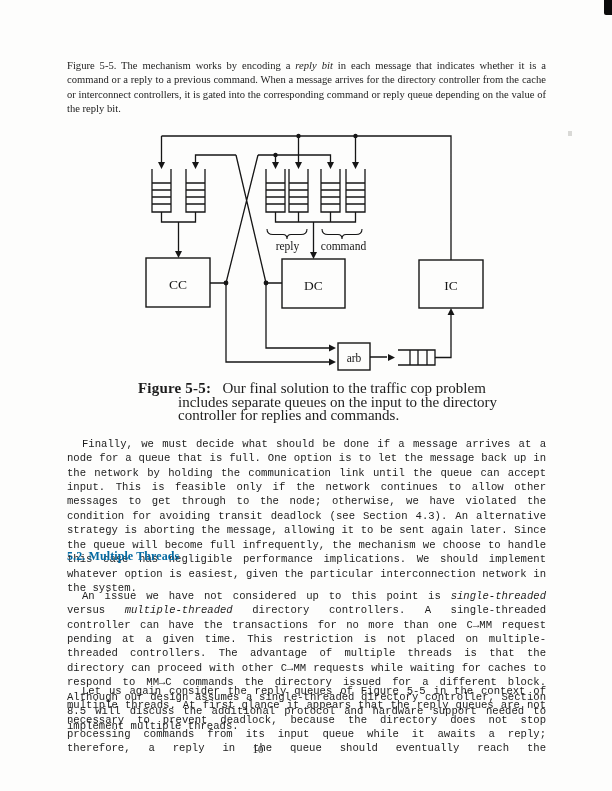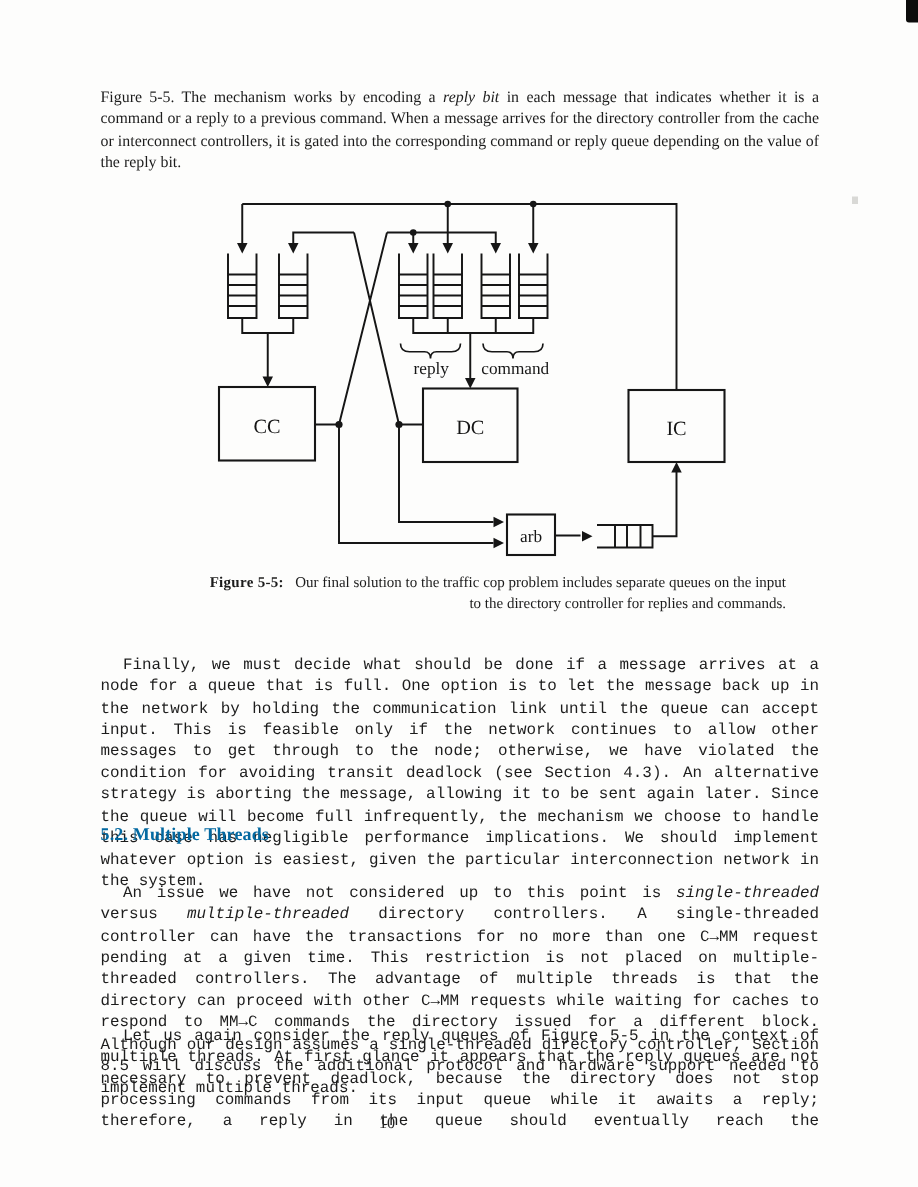--- a/index.html
+++ b/index.html
@@ -14,24 +14,23 @@
     position:absolute;left:67px;width:479px;
     font-size:10.6px;line-height:14.45px;
     text-align:justify;
     color:#1c1c1c;
   }
   .indent{text-indent:15px;font-family:Liberation Mono, monospace;}
   .justify-last{text-align-last:justify;}
   em{font-style:italic;}
   .caption{
     position:absolute;left:138px;top:382px;width:346px;
-    font-size:10px;line-height:13.6px;
+    font-size:15px;line-height:13.6px;
     padding-left:40px;text-indent:-40px;
     color:#1c1c1c;
-    text-align:right;
   }
   .caption b{font-weight:bold;letter-spacing:.2px;}
   .heading{
     position:absolute;left:67px;top:549px;
     font-size:12px;font-weight:bold;color:#0369a1;
     letter-spacing:.1px;
   }
   .pagenum{
     position:absolute;left:0;top:743px;width:516px;
     text-align:center;font-size:10.8px;color:#222;

